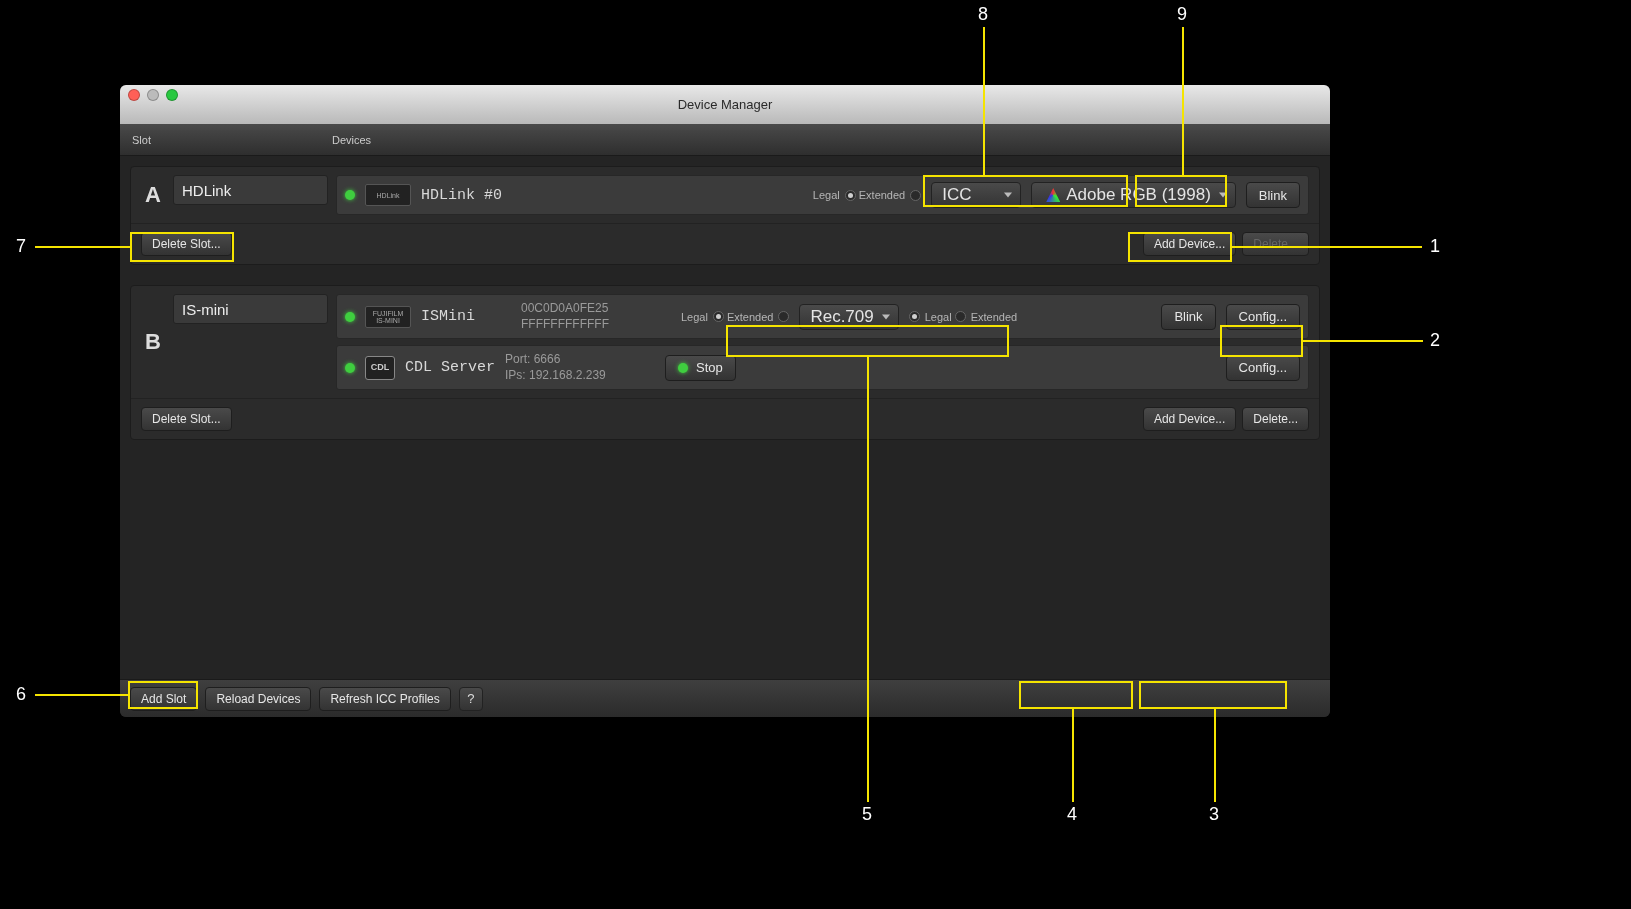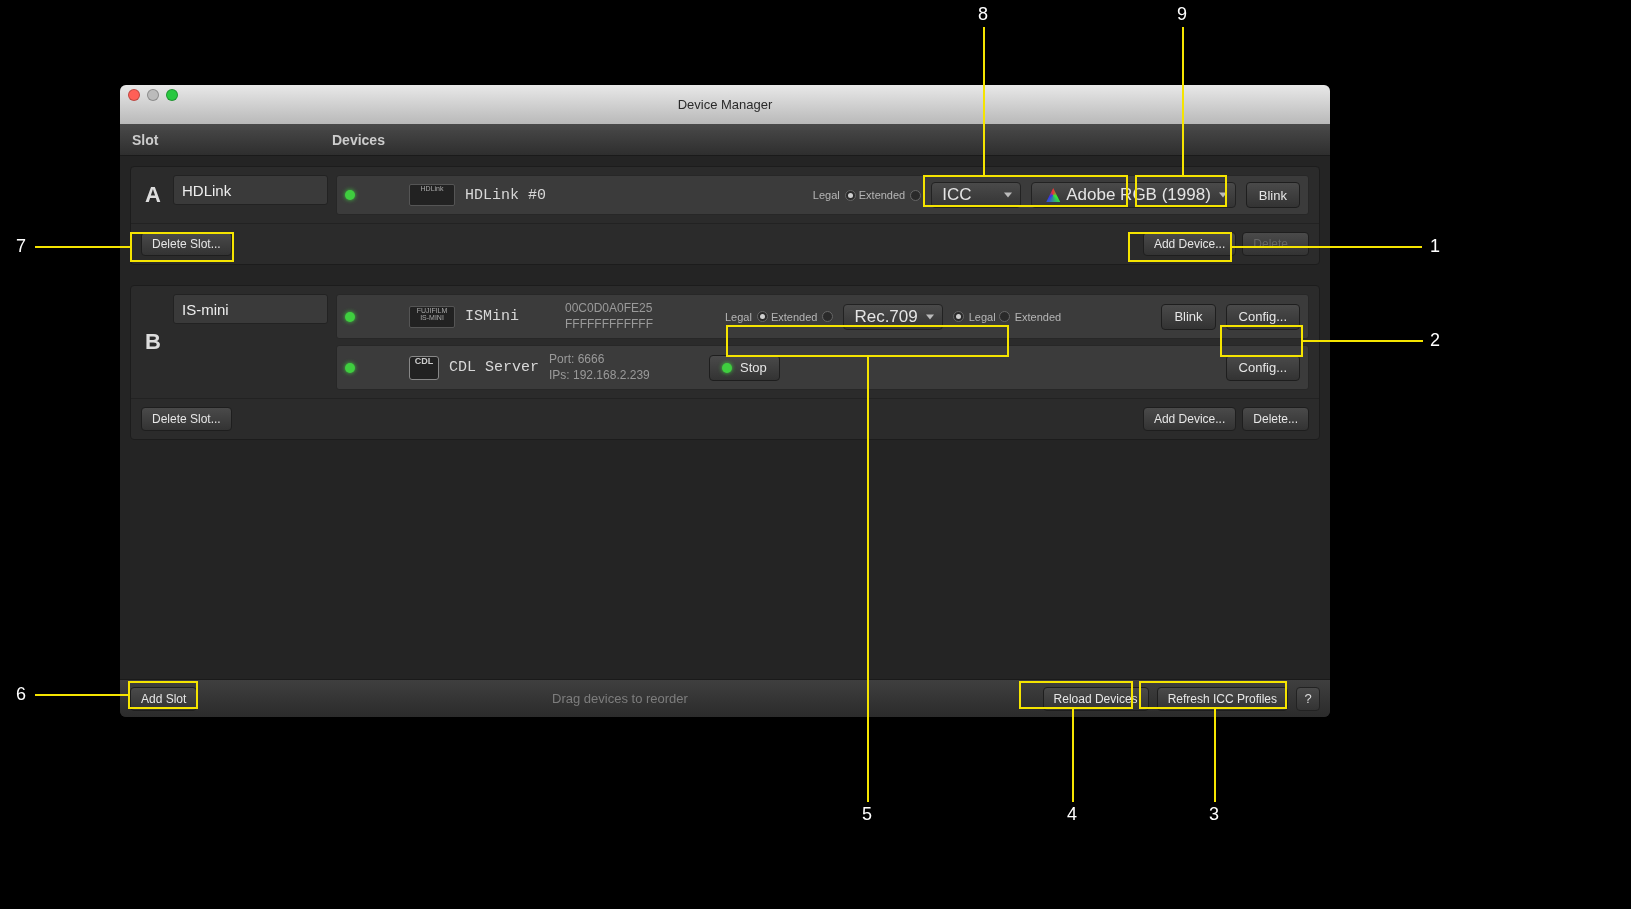--- a/index.html
+++ b/index.html
@@ -35,24 +35,23 @@
   .tl.g { background: #28c840; }
   .titlebar .title { margin: 0 auto; font-size: 13px; color: #2a2a2a; }
 
   
   .headerrow {
     height: 32px;
     background: linear-gradient(#4a4a4a,#2e2e2e);
     display: flex;
     align-items: center;
     color: #ccc;
-    font-size: 14px;
+    font-size: 11px;
     padding: 0 12px;
     border-bottom: 1px solid #1a1a1a;
-    font-weight: bold;
   }
   .hdr-slot { width: 200px; }
   .hdr-devices { flex: 1; }
 
   .body { padding: 10px; }
 
   
   .slot {
     background: #2b2b2b;
     border: 1px solid #1c1c1c;
@@ -102,25 +101,25 @@
     font-size: 14px;
   }
   .led { width: 10px; height: 10px; border-radius: 50%; background: #3fce3f; box-shadow: 0 0 4px #3fce3f; flex: none; }
   .dev-icon {
     width: 46px; height: 22px;
     background: #222;
     border: 1px solid #555;
     border-radius: 2px;
     display: flex;
     align-items: center;
+    justify-content: center;
     font-size: 7px;
     color: #aaa;
     flex-direction: column;
     line-height: 1;
-    margin-left: 44px;
   }
   .dev-icon.cdl {
     width: 30px; height: 24px;
     background: #222;
     border: 1px solid #888;
     border-radius: 3px;
     font-size: 9px;
     font-weight: 600;
     color: #ccc;
   }
@@ -383,21 +382,20 @@
         <div class="btn small">Add Device...</div>
         <div style="width:6px"></div>
         <div class="btn small">Delete...</div>
       </div>
     </div>
 
   </div>
 
   <div class="window-footer">
     <div class="btn small">Add Slot</div>
-    <div class="hint">Drag devices to reorder</div>
     <div class="btn small">Reload Devices</div>
     <div class="btn small">Refresh ICC Profiles</div>
     <div class="help-btn">?</div>
   </div>
 </div>
 
 <div class="ann-line" style="left:983px; top:27px; width:2px; height:148px;"></div>
 <div class="ann-box" style="left:923px; top:175px; width:205px; height:32px;"></div>
 <div class="ann-num" style="left:978px; top:4px;">8</div>
 

